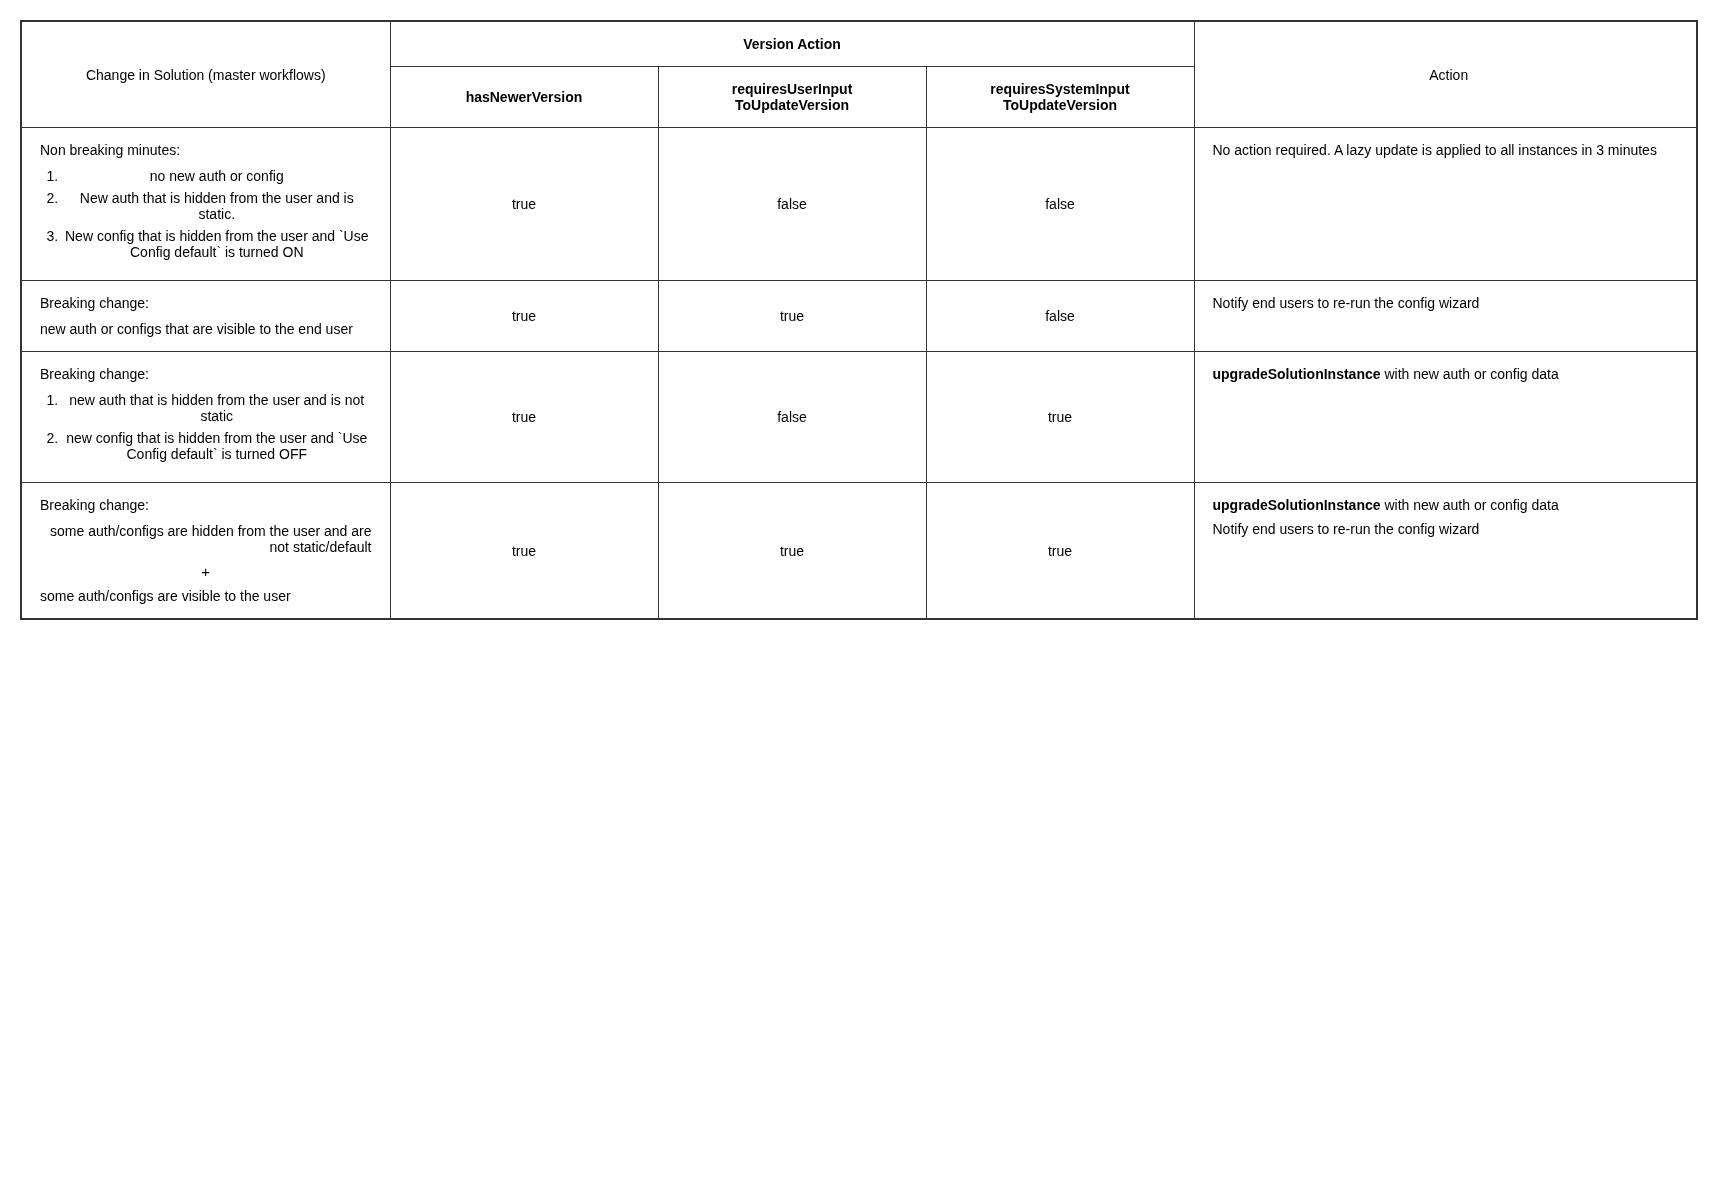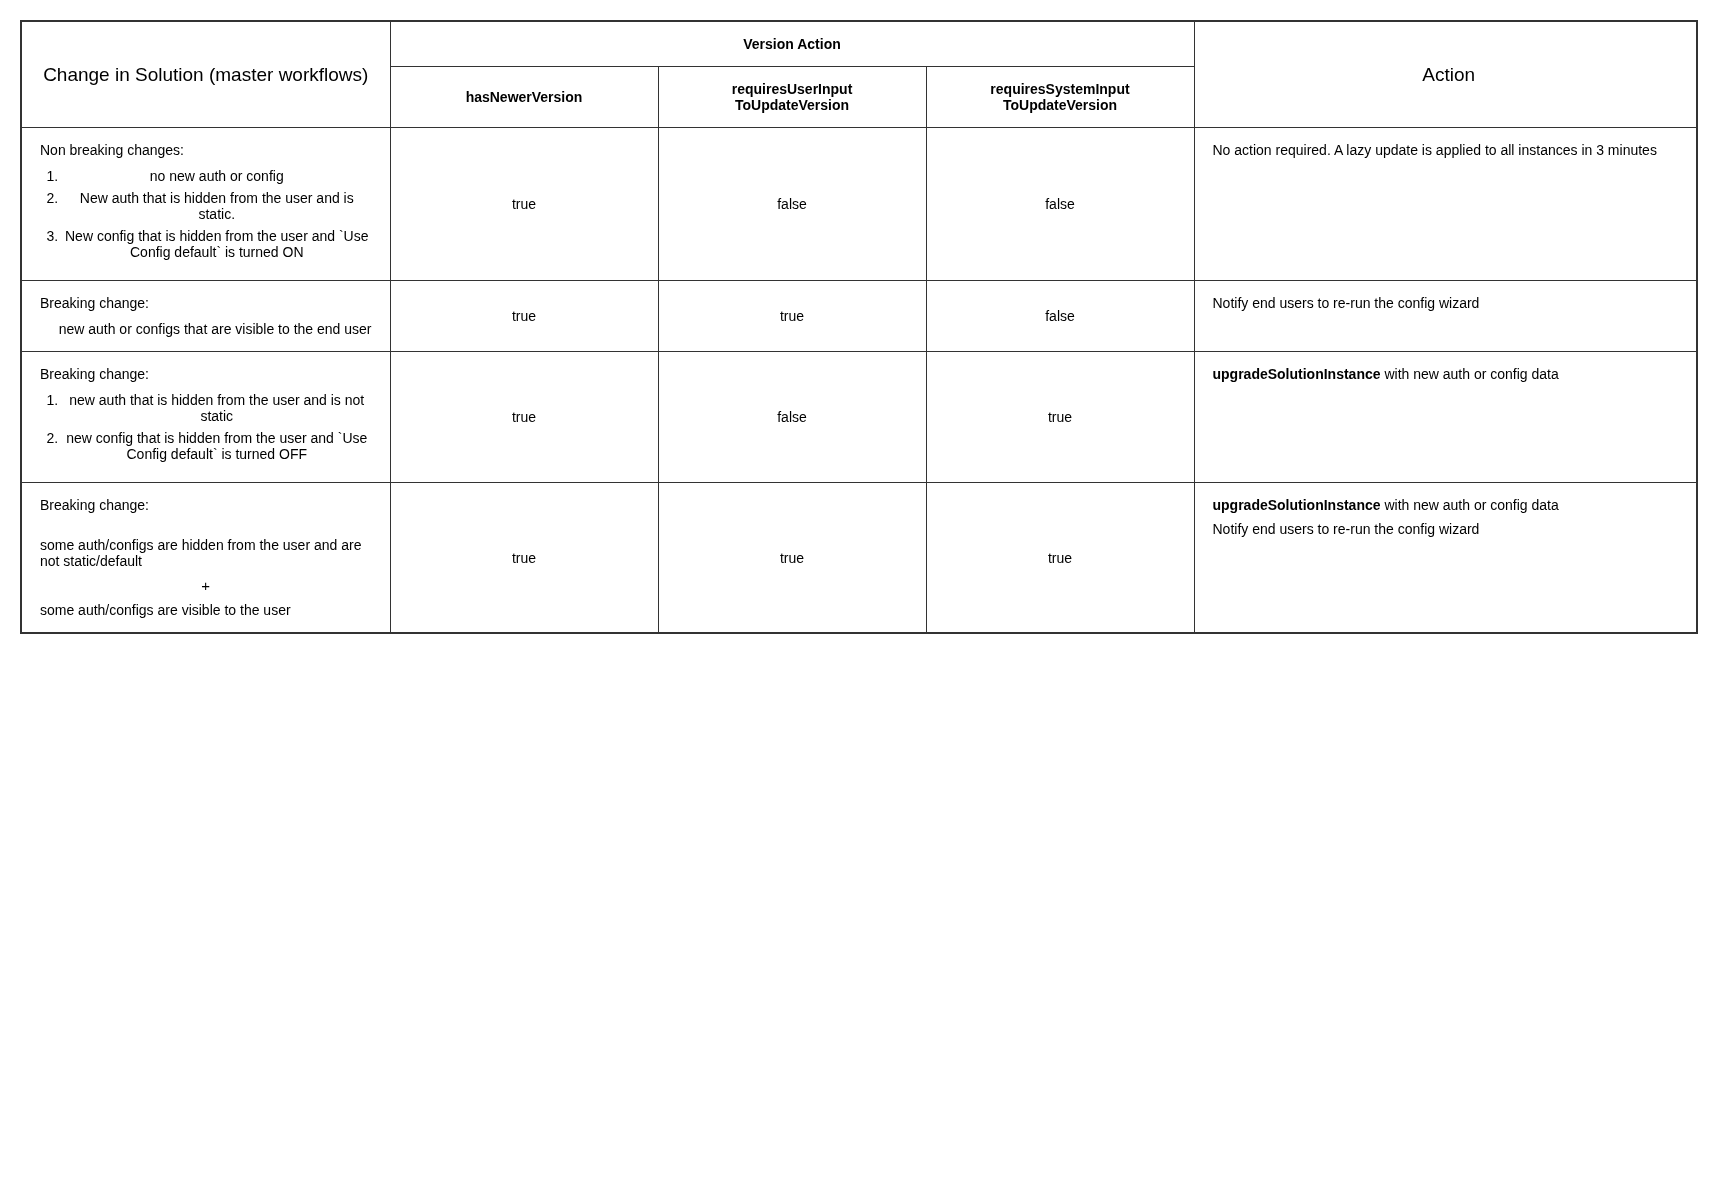--- a/index.html
+++ b/index.html
@@ -38,21 +38,21 @@
       vertical-align: middle;
       text-align: center;
     }
 
     td.left-align {
       text-align: left;
       vertical-align: top;
     }
 
     .header-main {
-      font-size: 19px;
+      font-size: 14px;
       font-weight: normal;
     }
 
     .col-change {
       width: 22%;
     }
 
     .col-flags {
       width: 48%;
     }
@@ -135,39 +135,39 @@
           <span>hasNewerVersion</span>
         </th>
         <th class="col-flag">requiresUserInput<br>ToUpdateVersion</th>
         <th class="col-flag">requiresSystemInput<br>ToUpdateVersion</th>
       </tr>
     </thead>
     <tbody>
 
       <tr>
         <td class="left-align change-cell">
-          <div class="title">Non breaking changes:</div>
+          <div class="title">Non breaking minutes:</div>
           <ol>
             <li>no new auth or config</li>
             <li>New auth that is hidden from the user and is static.</li>
             <li>New config that is hidden from the user and `Use Config default` is turned ON</li>
           </ol>
         </td>
         <td>true</td>
         <td>false</td>
         <td>false</td>
         <td class="left-align action-text">
           No action required. A lazy update is applied to all instances in 3 minutes
         </td>
       </tr>
 
       <tr>
         <td class="left-align change-cell">
           <div class="title">Breaking change:</div>
-          <div style="margin-top:10px;text-align:right;">new auth or configs that are visible to the end user</div>
+          <div style="margin-top:10px;">new auth or configs that are visible to the end user</div>
         </td>
         <td>true</td>
         <td>true</td>
         <td>false</td>
         <td class="left-align action-text">
           Notify end users to re-run the config wizard
         </td>
       </tr>
 
       <tr>
@@ -182,21 +182,21 @@
         <td>false</td>
         <td>true</td>
         <td class="left-align action-text">
           <span class="bold">upgradeSolutionInstance</span> with new auth or config data
         </td>
       </tr>
 
       <tr>
         <td class="left-align change-cell">
           <div class="title">Breaking change:</div>
-          <div style="margin-top:24px;">some auth/configs are hidden from the user and are not static/default</div>
+          <div style="margin-top:10px;text-align:right;">some auth/configs are hidden from the user and are not static/default</div>
           <div class="plus-sign">+</div>
           <div>some auth/configs are visible to the user</div>
         </td>
         <td>true</td>
         <td>true</td>
         <td>true</td>
         <td class="left-align action-text">
           <p><span class="bold">upgradeSolutionInstance</span> with new auth or config data</p>
           <p>Notify end users to re-run the config wizard</p>
         </td>

